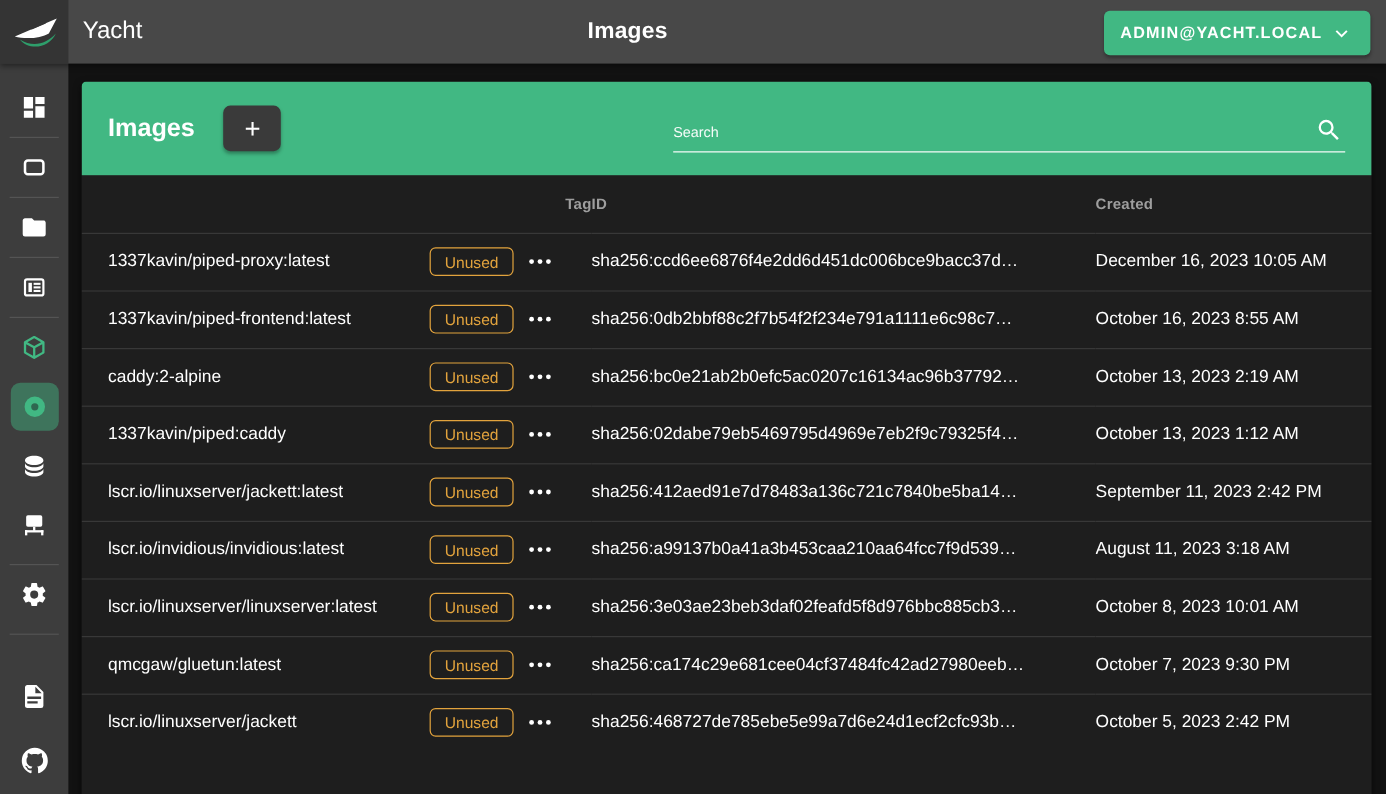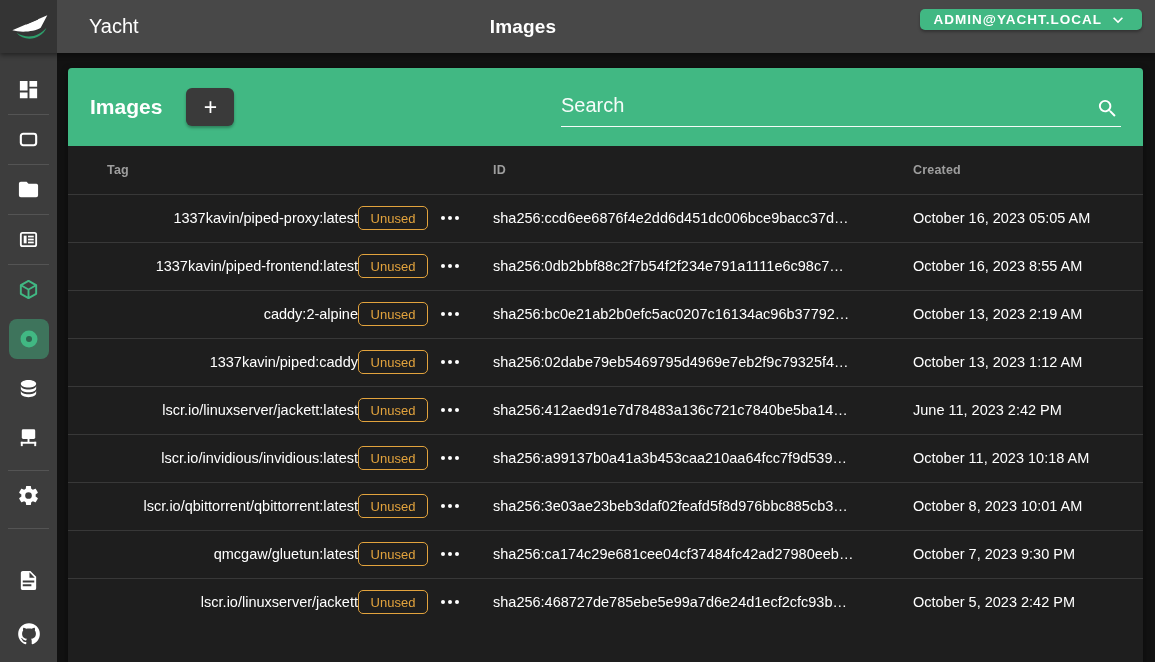--- a/index.html
+++ b/index.html
@@ -13,27 +13,27 @@
   
   .topbar{
     position:absolute; top:0; left:0; width:1155px; height:53px;
     background:#484848; display:flex; align-items:center;
     box-shadow:0 2px 5px rgba(0,0,0,.45); z-index:10;
   }
   .logo-tile{
     width:57px; height:53px; background:#343434; display:flex;
     align-items:center; justify-content:center; cursor:pointer;
   }
-  .app-title{ font-size:20px; margin-left:32px; font-weight:400; }
+  .app-title{ font-size:20px; margin-left:12px; font-weight:400; }
   .page-title{
     position:absolute; left:523px; transform:translateX(-50%);
     font-size:19px; font-weight:700; letter-spacing:.2px;
   }
   .admin-btn{
-    position:absolute; right:13px; top:9px; height:21px;
+    position:absolute; right:13px; top:9px; height:37px;
     background:var(--accent); border:none; border-radius:5px;
     color:#fff; font-family:inherit; font-size:13.5px; font-weight:700;
     letter-spacing:1px; padding:0 14px; display:flex; align-items:center;
     gap:6px; cursor:pointer; box-shadow:0 2px 3px rgba(0,0,0,.3);
   }
   .admin-btn svg{ width:20px; height:20px; fill:#fff; }
 
   
   .sidebar{
     position:absolute; left:0; top:53px; width:57px; height:609px;
@@ -75,39 +75,39 @@
     font-weight:400; cursor:pointer; line-height:1;
     box-shadow:0 2px 3px rgba(0,0,0,.3); font-family:inherit;
   }
   .search-box{
     margin-left:auto; width:560px; position:relative; height:40px;
     display:flex; align-items:flex-end;
   }
   .search-box input{
     width:100%; background:transparent; border:none;
     border-bottom:1px solid rgba(255,255,255,.95);
-    color:#0f172a; font-size:20px; padding:6px 34px 9px 0; outline:none;
+    color:#0f172a; font-size:12px; padding:6px 34px 9px 0; outline:none;
     font-family:inherit;
   }
   .search-box input::placeholder{ color:rgba(255,255,255,.95); opacity:1; }
   .search-icon{
     position:absolute; right:2px; bottom:7px; width:23px; height:23px;
     fill:#fff; cursor:pointer;
   }
 
   
   table{ width:100%; border-collapse:collapse; table-layout:fixed; }
   col.c1{ width:425px; } col.c2{ width:420px; }
   thead th{
     height:48px; text-align:left; font-size:12.5px; font-weight:700;
     color:#9e9e9e; letter-spacing:.2px;
   }
-  th:first-child{ padding-left:39px; }
+  th:first-child{ padding-left:39px;text-align:right; }
   tbody td{ height:48px; border-top:1px solid #383838; font-size:14.5px; }
-  .tag-wrap{ display:flex; align-items:center; padding-left:22px;text-align:right; }
+  .tag-wrap{ display:flex; align-items:center; padding-left:22px; }
   .tag-label{ width:268px; font-size:14.5px; white-space:nowrap;
     overflow:hidden; }
   .badge{
     width:70px; height:24px; border:1px solid var(--badge);
     color:var(--badge); border-radius:5px; font-size:13px;
     display:flex; align-items:center; justify-content:center; flex:0 0 auto;
   }
   .row-menu{
     margin-left:9px; background:transparent; border:none; cursor:pointer;
     display:flex; gap:3px; padding:6px 4px; align-items:center;
@@ -244,21 +244,21 @@
                 <span class="tag-label">1337kavin/piped-proxy:latest</span>
                 <span class="badge">Unused</span>
                 <button class="row-menu">
                   <span class="dot"></span>
                   <span class="dot"></span>
                   <span class="dot"></span>
                 </button>
               </div>
             </td>
             <td class="id-cell">sha256:ccd6ee6876f4e2dd6d451dc006bce9bacc37d…</td>
-            <td class="created-cell">October 16, 2023 05:05 AM</td>
+            <td class="created-cell">December 16, 2023 10:05 AM</td>
           </tr>
 
           <tr>
             <td>
               <div class="tag-wrap">
                 <span class="tag-label">1337kavin/piped-frontend:latest</span>
                 <span class="badge">Unused</span>
                 <button class="row-menu">
                   <span class="dot"></span>
                   <span class="dot"></span>
@@ -308,43 +308,43 @@
                 <span class="tag-label">lscr.io/linuxserver/jackett:latest</span>
                 <span class="badge">Unused</span>
                 <button class="row-menu">
                   <span class="dot"></span>
                   <span class="dot"></span>
                   <span class="dot"></span>
                 </button>
               </div>
             </td>
             <td class="id-cell">sha256:412aed91e7d78483a136c721c7840be5ba14…</td>
-            <td class="created-cell">June 11, 2023 2:42 PM</td>
+            <td class="created-cell">September 11, 2023 2:42 PM</td>
           </tr>
 
           <tr>
             <td>
               <div class="tag-wrap">
                 <span class="tag-label">lscr.io/invidious/invidious:latest</span>
                 <span class="badge">Unused</span>
                 <button class="row-menu">
                   <span class="dot"></span>
                   <span class="dot"></span>
                   <span class="dot"></span>
                 </button>
               </div>
             </td>
             <td class="id-cell">sha256:a99137b0a41a3b453caa210aa64fcc7f9d539…</td>
-            <td class="created-cell">October 11, 2023 10:18 AM</td>
-          </tr>
-
-          <tr>
-            <td>
-              <div class="tag-wrap">
-                <span class="tag-label">lscr.io/qbittorrent/qbittorrent:latest</span>
+            <td class="created-cell">August 11, 2023 3:18 AM</td>
+          </tr>
+
+          <tr>
+            <td>
+              <div class="tag-wrap">
+                <span class="tag-label">lscr.io/linuxserver/linuxserver:latest</span>
                 <span class="badge">Unused</span>
                 <button class="row-menu">
                   <span class="dot"></span>
                   <span class="dot"></span>
                   <span class="dot"></span>
                 </button>
               </div>
             </td>
             <td class="id-cell">sha256:3e03ae23beb3daf02feafd5f8d976bbc885cb3…</td>
             <td class="created-cell">October 8, 2023 10:01 AM</td>

